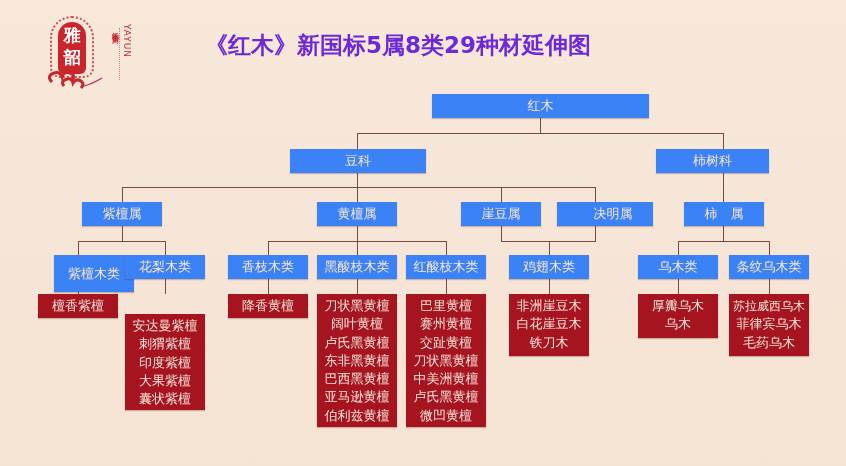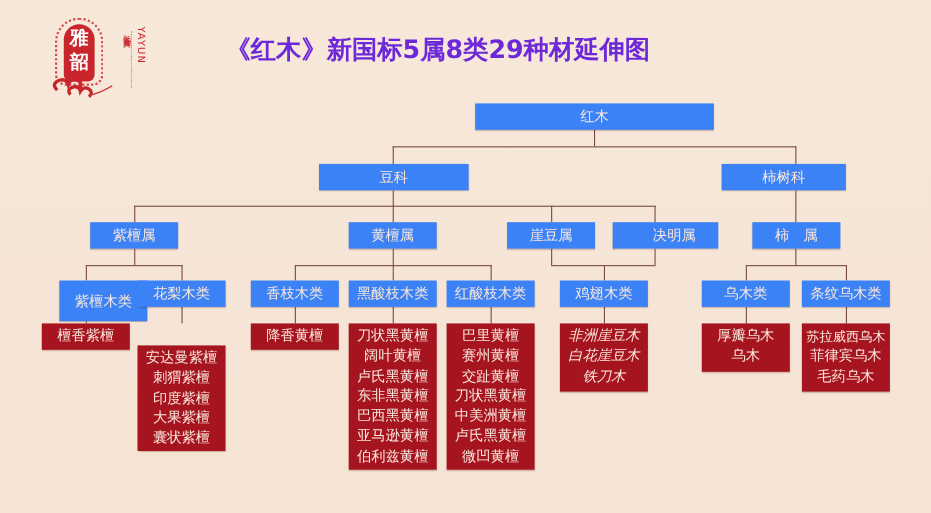--- a/index.html
+++ b/index.html
@@ -131,21 +131,21 @@
 </div>
 <div class="leaf" style="left:406px;top:294px;width:80px;height:133px;">
   <span>巴里黄檀</span>
   <span>赛州黄檀</span>
   <span>交趾黄檀</span>
   <span>刀状黑黄檀</span>
   <span>中美洲黄檀</span>
   <span>卢氏黑黄檀</span>
   <span>微凹黄檀</span>
 </div>
-<div class="leaf" style="left:509px;top:294px;width:80px;height:62px;font-style:italic;">
+<div class="leaf" style="left:509px;top:294px;width:80px;height:62px;">
   <span>非洲崖豆木</span>
   <span>白花崖豆木</span>
   <span>铁刀木</span>
 </div>
 <div class="leaf" style="left:638px;top:294px;width:80px;height:44px;">
   <span>厚瓣乌木</span>
   <span>乌木</span>
 </div>
 <div class="leaf" style="left:729px;top:294px;width:80px;height:62px;">
   <span style="font-size:12px;">苏拉威西乌木</span>

